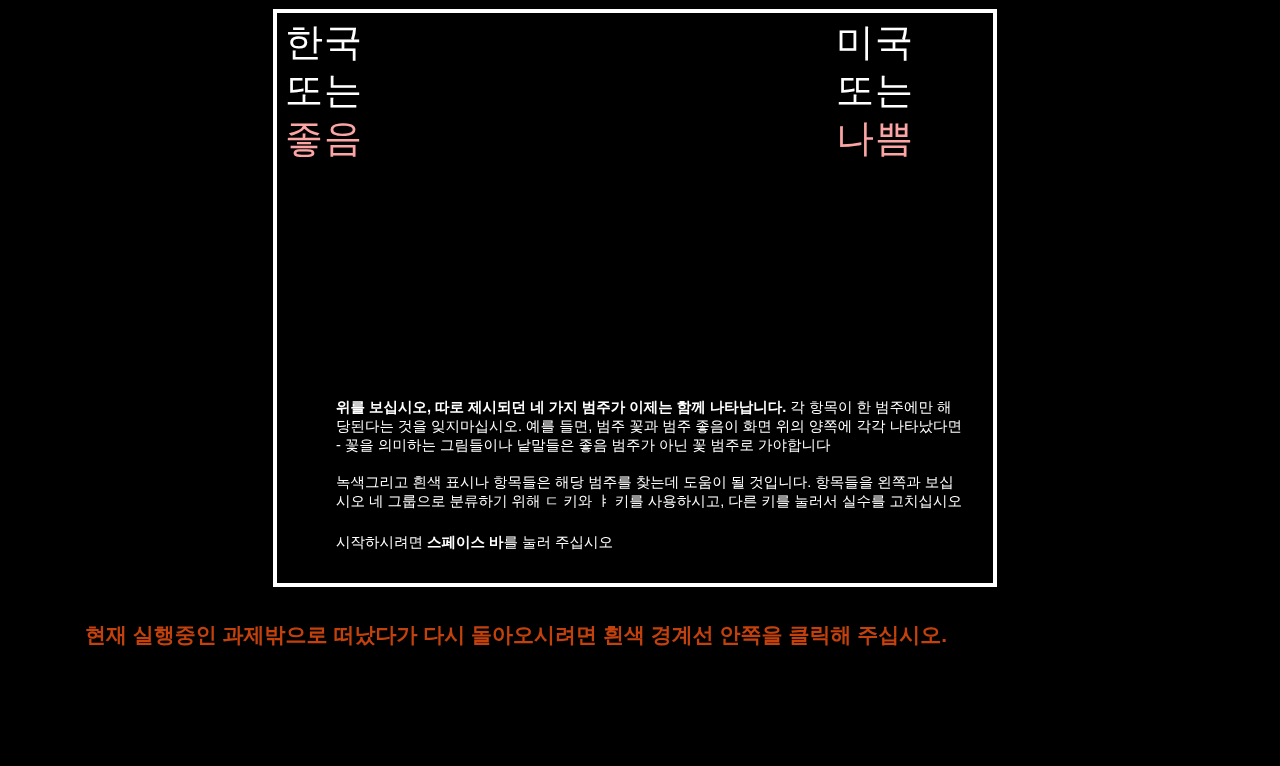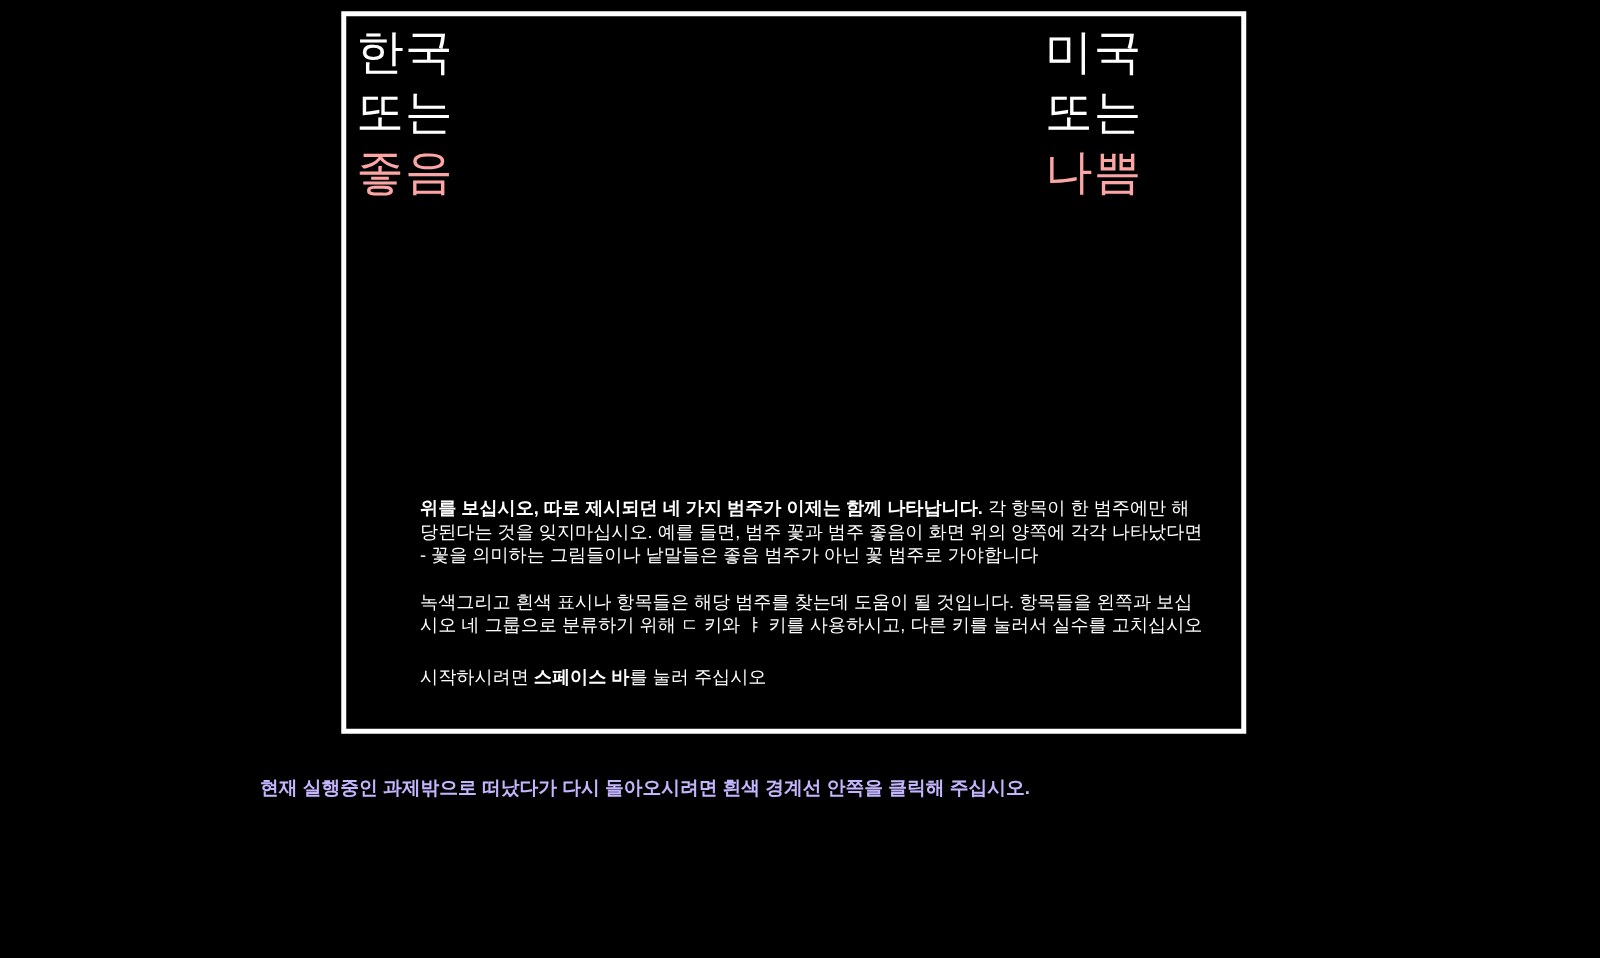--- a/index.html
+++ b/index.html
@@ -99,23 +99,23 @@
     font-weight: bold;
   }
 
   
   #footer-note {
     position: absolute;
     left: 0;
     right: 0;
     top: 621px;
     text-align: center;
-    font-size: 15px;
+    font-size: 21px;
     font-weight: bold;
-    color: #c4b5fd;
+    color: #c2410c;
   }
 </style>
 </head>
 <body>
 
 <div id="root">
 
   <div id="task-frame">
     <div id="frame-inner">
 

